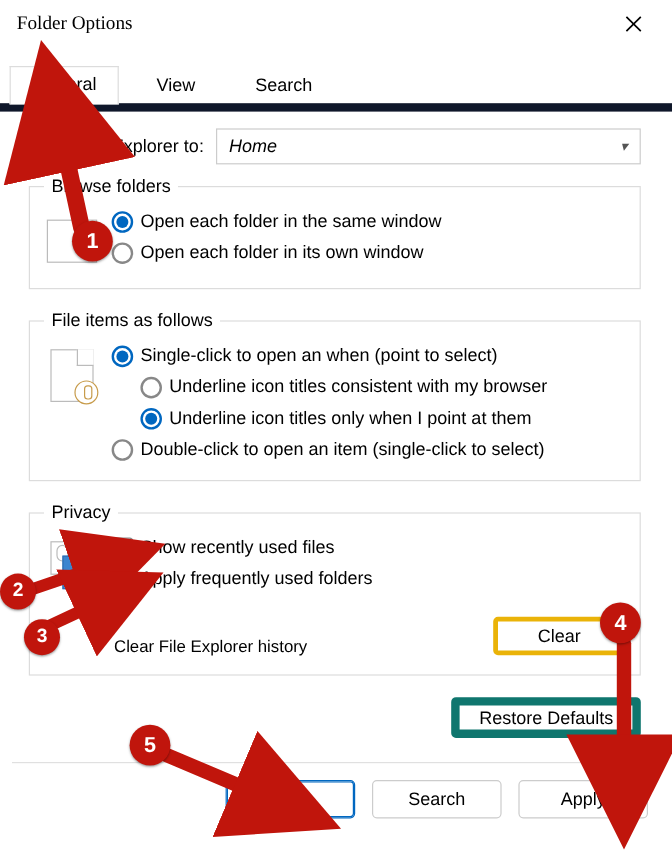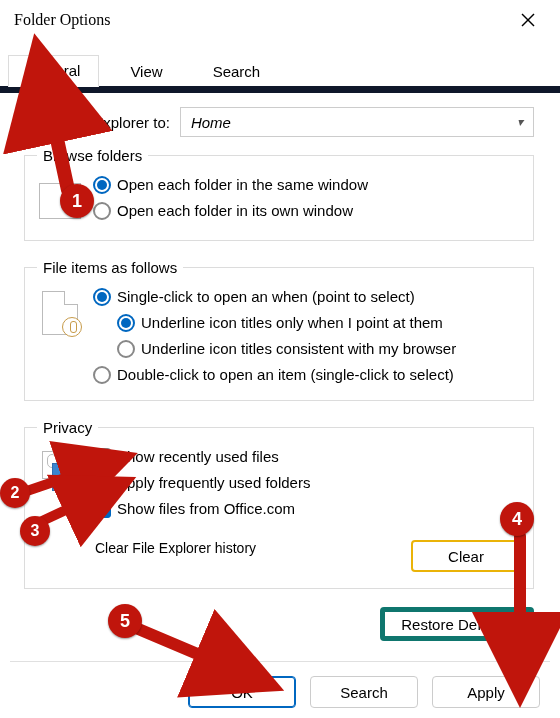--- a/index.html
+++ b/index.html
@@ -149,36 +149,36 @@
     width: 5px; height: 9px;
     border: solid #fff;
     border-width: 0 2.2px 2.2px 0;
     transform: rotate(45deg) translate(-1px,-1px);
   }
 
   .opt span, .opt label {font-size:15px;}
 
   .clear-row {
     display:flex;
-    align-items:flex-start;
+    align-items:flex-end;
     justify-content:space-between;
     margin-top:14px;
     padding-left:2px;
   }
   .clear-row .clear-btn {
     width:110px; height:32px;
-    background:#fff; border:2px solid #eab308; cursor:pointer; font-size:15px;
+    background:#fff; border:4px solid #eab308; cursor:pointer; font-size:15px;
     border-radius:4px;
   }
 
   .restore-row{
     display:flex; justify-content:flex-end; margin-top:4px; margin-bottom:6px;
   }
   .restore-btn{
-    height:34px; padding:0 16px; background:#fff; border:5px solid #0f766e; cursor:pointer; font-size:15px;
+    height:34px; padding:0 16px; background:#fff; border:7px solid #0f766e; cursor:pointer; font-size:15px;
     border-radius:4px;
   }
 
   .footer-sep{
     border:none; border-top:1px solid #e0e0e0; margin:0 10px;
   }
   .footer {
     display: flex;
     gap: 14px;
     justify-content: flex-end;
@@ -283,26 +283,26 @@
             <div class="fold"></div>
             <div class="hand"></div>
           </div>
       </div>
       <div class="fs-options">
         <div class="opt">
           <span class="radio checked"></span>
           <span>Single-click to open an when (point to select)</span>
         </div>
         <div class="opt indent">
+          <span class="radio"></span>
+          <span>Underline icon titles consistent with my browser</span>
+        </div>
+        <div class="opt indent">
           <span class="radio checked"></span>
           <span>Underline icon titles only when I point at them</span>
-        </div>
-        <div class="opt indent">
-          <span class="radio"></span>
-          <span>Underline icon titles consistent with my browser</span>
         </div>
         <div class="opt">
           <span class="radio"></span>
           <span>Double-click to open an item (single-click to select)</span>
         </div>
       </div>
     </div>
   </fieldset>
 
   <fieldset>
@@ -317,24 +317,20 @@
       </div>
       <div class="fs-options">
         <div class="opt">
           <span class="checkbox"></span>
           <span>Show recently used files</span>
         </div>
         <div class="opt">
           <span class="checkbox"></span>
           <span>Apply frequently used folders</span>
         </div>
-        <div class="opt">
-          <span class="checkbox checked"></span>
-          <span>Show files from Office.com</span>
-        </div>
         <div class="clear-row">
           <span>Clear File Explorer history</span>
           <button class="clear-btn"><span>Clear</span></button>
         </div>
       </div>
     </div>
   </fieldset>
 
   <div class="restore-row">
     <button class="restore-btn"><span>Restore Defaults</span></button>

